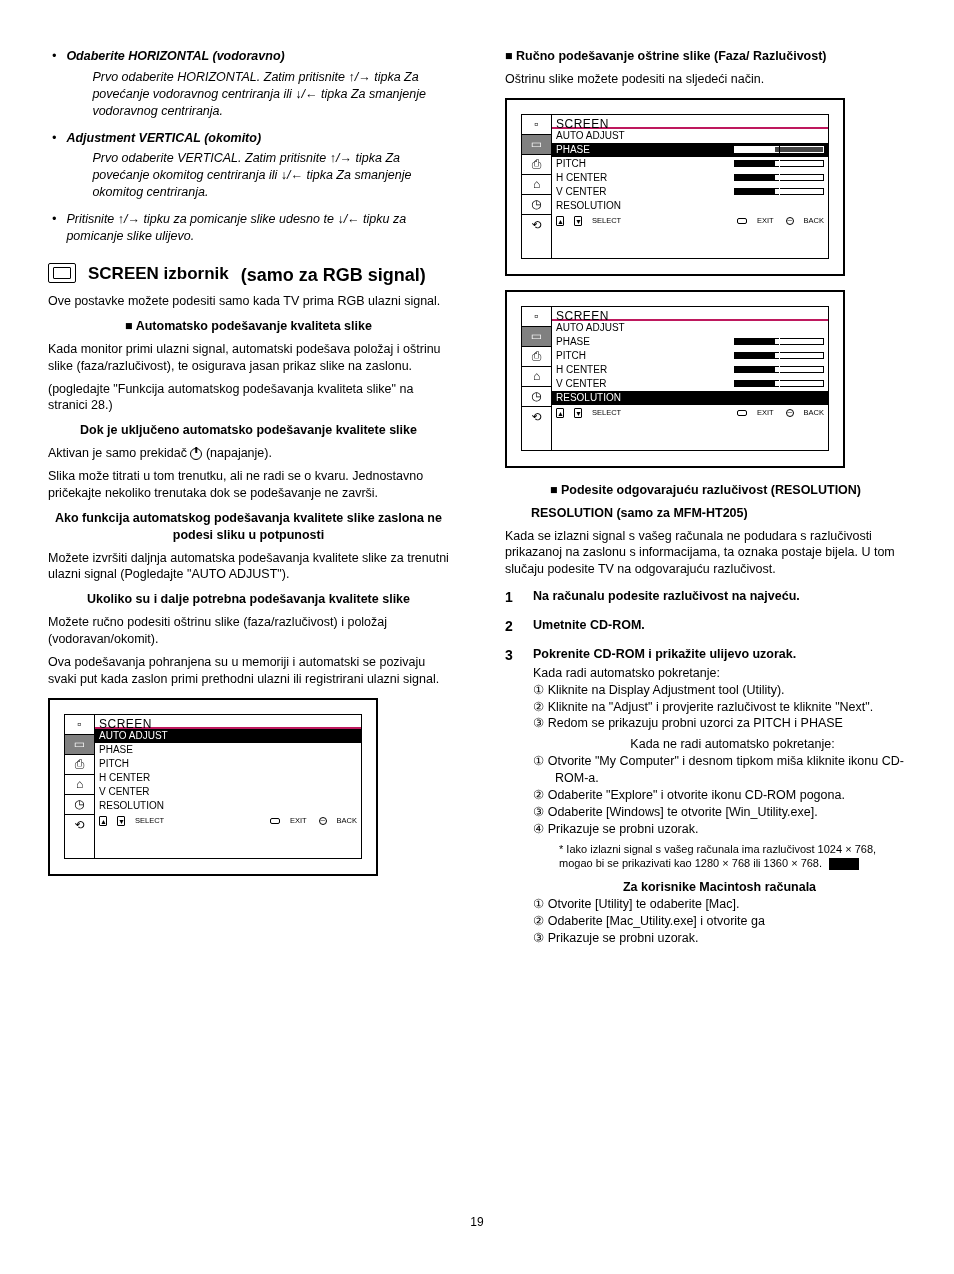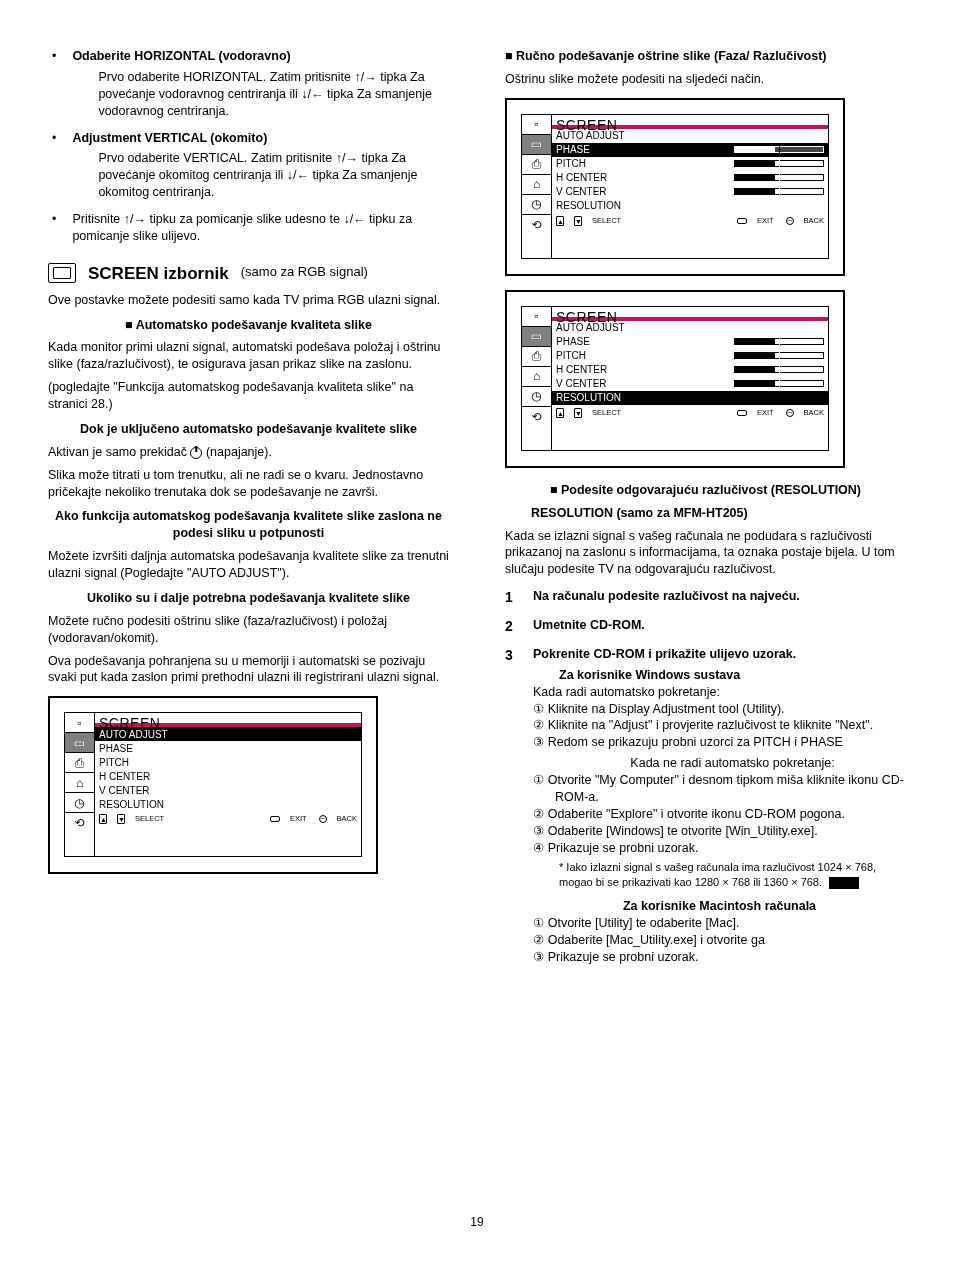--- a/index.html
+++ b/index.html
@@ -24,21 +24,21 @@
     margin: 18px 0 6px 0;
     display: flex;
     align-items: flex-start;
     gap: 12px;
   }
 
   p { margin: 6px 0; }
   .bold { font-weight: bold; }
 
   .bullet-list { margin: 6px 0; }
-  .bullet-item { display: flex; gap: 10px; margin: 2px 0 2px 4px; }
+  .bullet-item { display: flex; gap: 4px; margin: 2px 0 2px 4px; font-style: italic; }
   .bullet-dot::before { content: "•"; margin-right: 6px; }
   .indent { padding-left: 22px; text-indent: -22px; }
   .step { display: flex; gap: 10px; margin: 10px 0; }
   .step-num { font-weight: bold; font-size: 14px; min-width: 18px; }
   .step-body { flex: 1; }
   .step-body .main { font-weight: bold; margin-bottom: 2px; }
 
   .footnote { font-size: 11px; margin-top: 2px; }
 
   
@@ -75,21 +75,21 @@
     height: 20px;
     display: flex;
     align-items: center;
     justify-content: center;
     font-size: 12px;
     border-bottom: 1px solid #000;
   }
   .osd-icon.last { border-bottom: none; flex: 1; align-items: flex-start; padding-top: 2px; }
   .osd-icon.sel { background: #808080; color: #fff; }
   .osd-body { flex: 1; display: flex; flex-direction: column; }
-  .osd-title { height: 14px; font-size: 14px; padding: 1px 4px; border-bottom: 4px solid #be185d; letter-spacing: 0.5px; }
+  .osd-title { height: 14px; font-size: 12px; padding: 1px 4px; border-bottom: 2px solid #be185d; letter-spacing: 0.5px; }
   .osd-row {
     height: 14px;
     font-size: 10px;
     padding: 1px 4px;
     display: flex;
     justify-content: space-between;
     align-items: center;
   }
   .osd-row.sel { background: #000; color: #fff; }
   .osd-slider {
@@ -190,21 +190,21 @@
             tipku za pomicanje slike udesno te
             <span class="arrow-down"></span>/<span class="arrow-left"></span>
             tipku za pomicanje slike ulijevo.</span>
         </div>
       </div>
     </div>
 
     <h2 class="section-title">
       <span class="inline-screen-icon"></span>
       <span>SCREEN izbornik</span>
-      <span style="font-weight:normal; font-size:13px;">(samo za RGB signal)</span>
+      <span style="font-weight:bold; font-size:18px;">(samo za RGB signal)</span>
     </h2>
 
     <p>Ove postavke možete podesiti samo kada TV prima RGB ulazni signal.</p>
 
     <p class="bold mt8">■ <span>Automatsko podešavanje kvaliteta slike</span></p>
     <p class="bold" style="font-weight:normal;">Kada monitor primi ulazni signal, automatski podešava položaj i oštrinu slike (faza/razlučivost), te osigurava jasan prikaz slike na zaslonu.</p>
     <p>(pogledajte "Funkcija automatskog podešavanja kvaliteta slike" na stranici 28.)</p>
 
     <p class="bold mt8">Dok je uključeno automatsko podešavanje kvalitete slike</p>
     <p>
@@ -402,21 +402,20 @@
       <span class="step-num">2</span>
       <div class="step-body">
         <div class="main">Umetnite CD-ROM.</div>
       </div>
     </div>
     <div class="step">
       <span class="step-num">3</span>
       <div class="step-body">
         <div class="main">Pokrenite CD-ROM i prikažite ulijevo uzorak.</div>
 
-        <div class="bold mt4">Za korisnike Windows sustava</div>
         <div class="bold" style="font-weight:normal;">Kada radi automatsko pokretanje:</div>
         <div class="indent">① <span>Kliknite na Display Adjustment tool (Utility).</span></div>
         <div class="indent">② <span>Kliknite na "Adjust" i provjerite razlučivost te kliknite "Next".</span></div>
         <div class="indent">③ <span>Redom se prikazuju probni uzorci za PITCH i PHASE</span></div>
 
         <div class="bold mt4" style="font-weight:normal;text-align:center;">Kada ne radi automatsko pokretanje:</div>
         <div class="indent">① <span>Otvorite "My Computer" i desnom tipkom miša kliknite ikonu CD-ROM-a.</span></div>
         <div class="indent">② <span>Odaberite "Explore" i otvorite ikonu CD-ROM pogona.</span></div>
         <div class="indent">③ <span>Odaberite [Windows] te otvorite [Win_Utility.exe].</span></div>
         <div class="indent">④ <span>Prikazuje se probni uzorak.</span></div>

